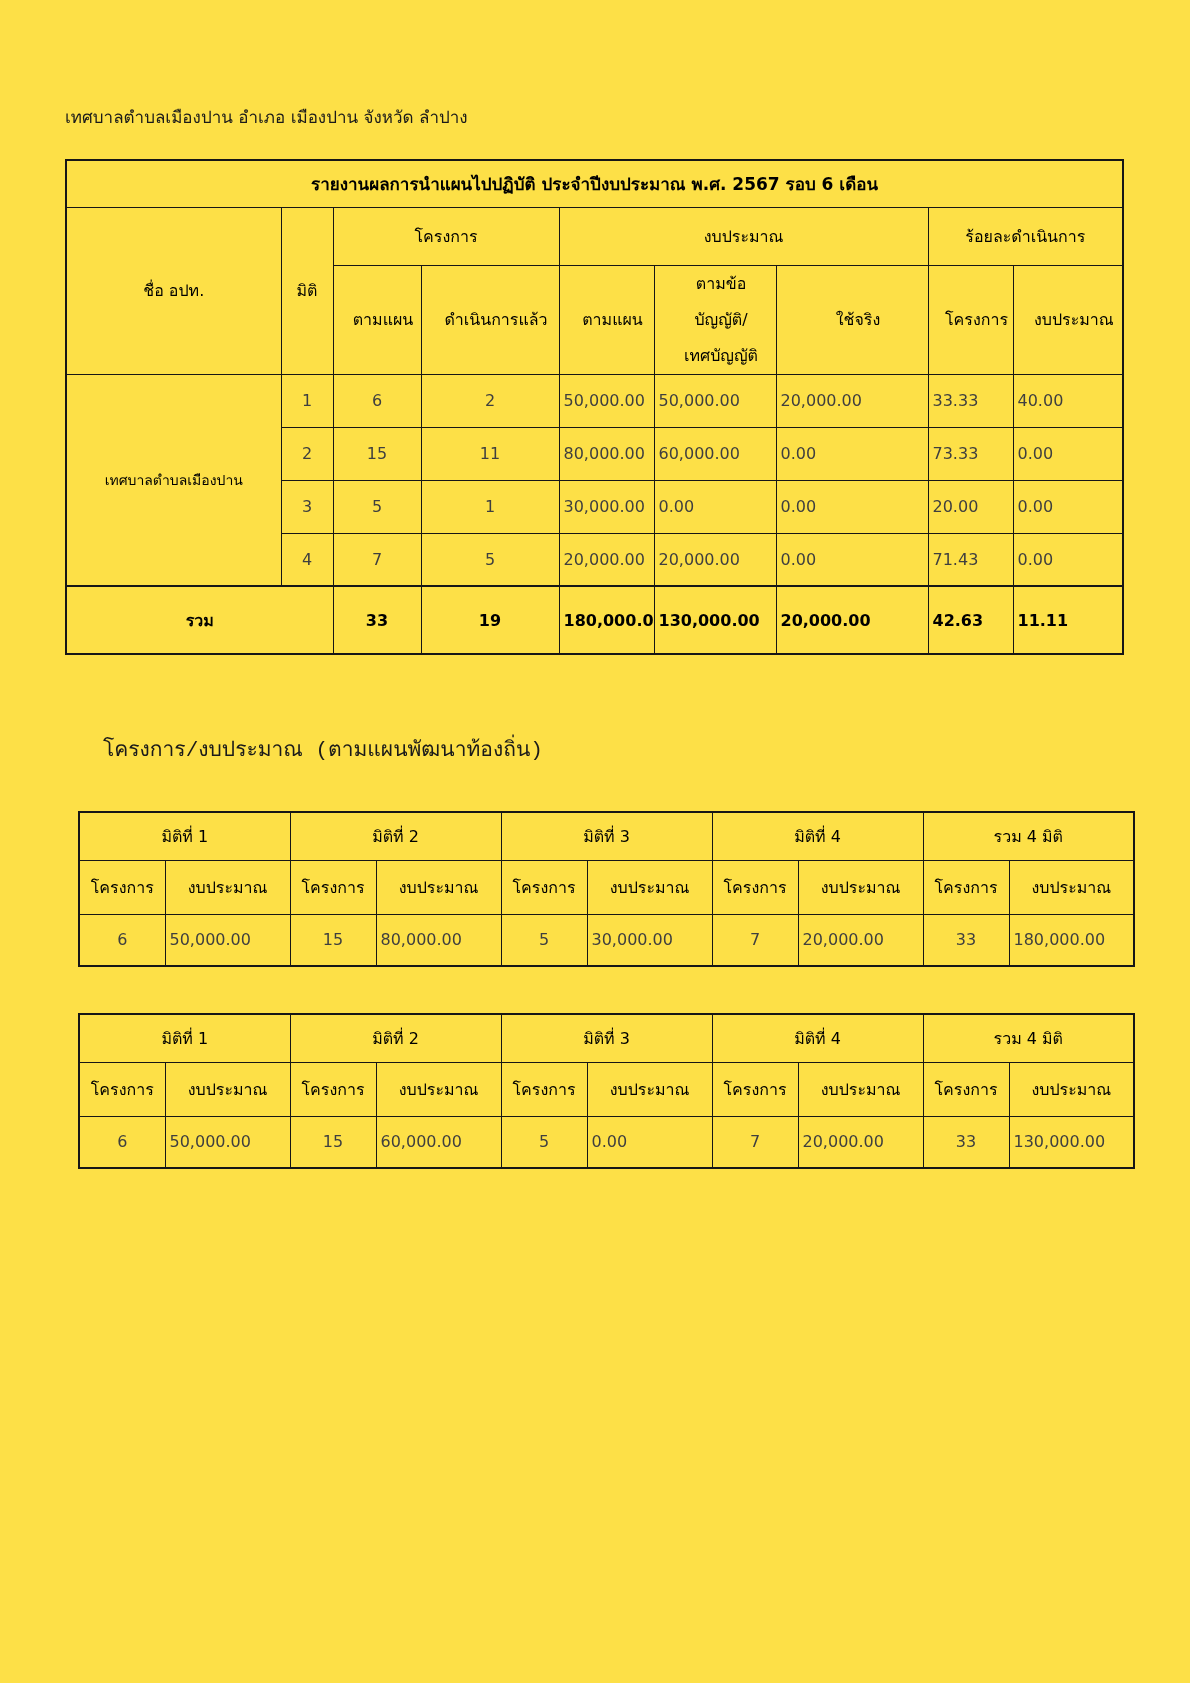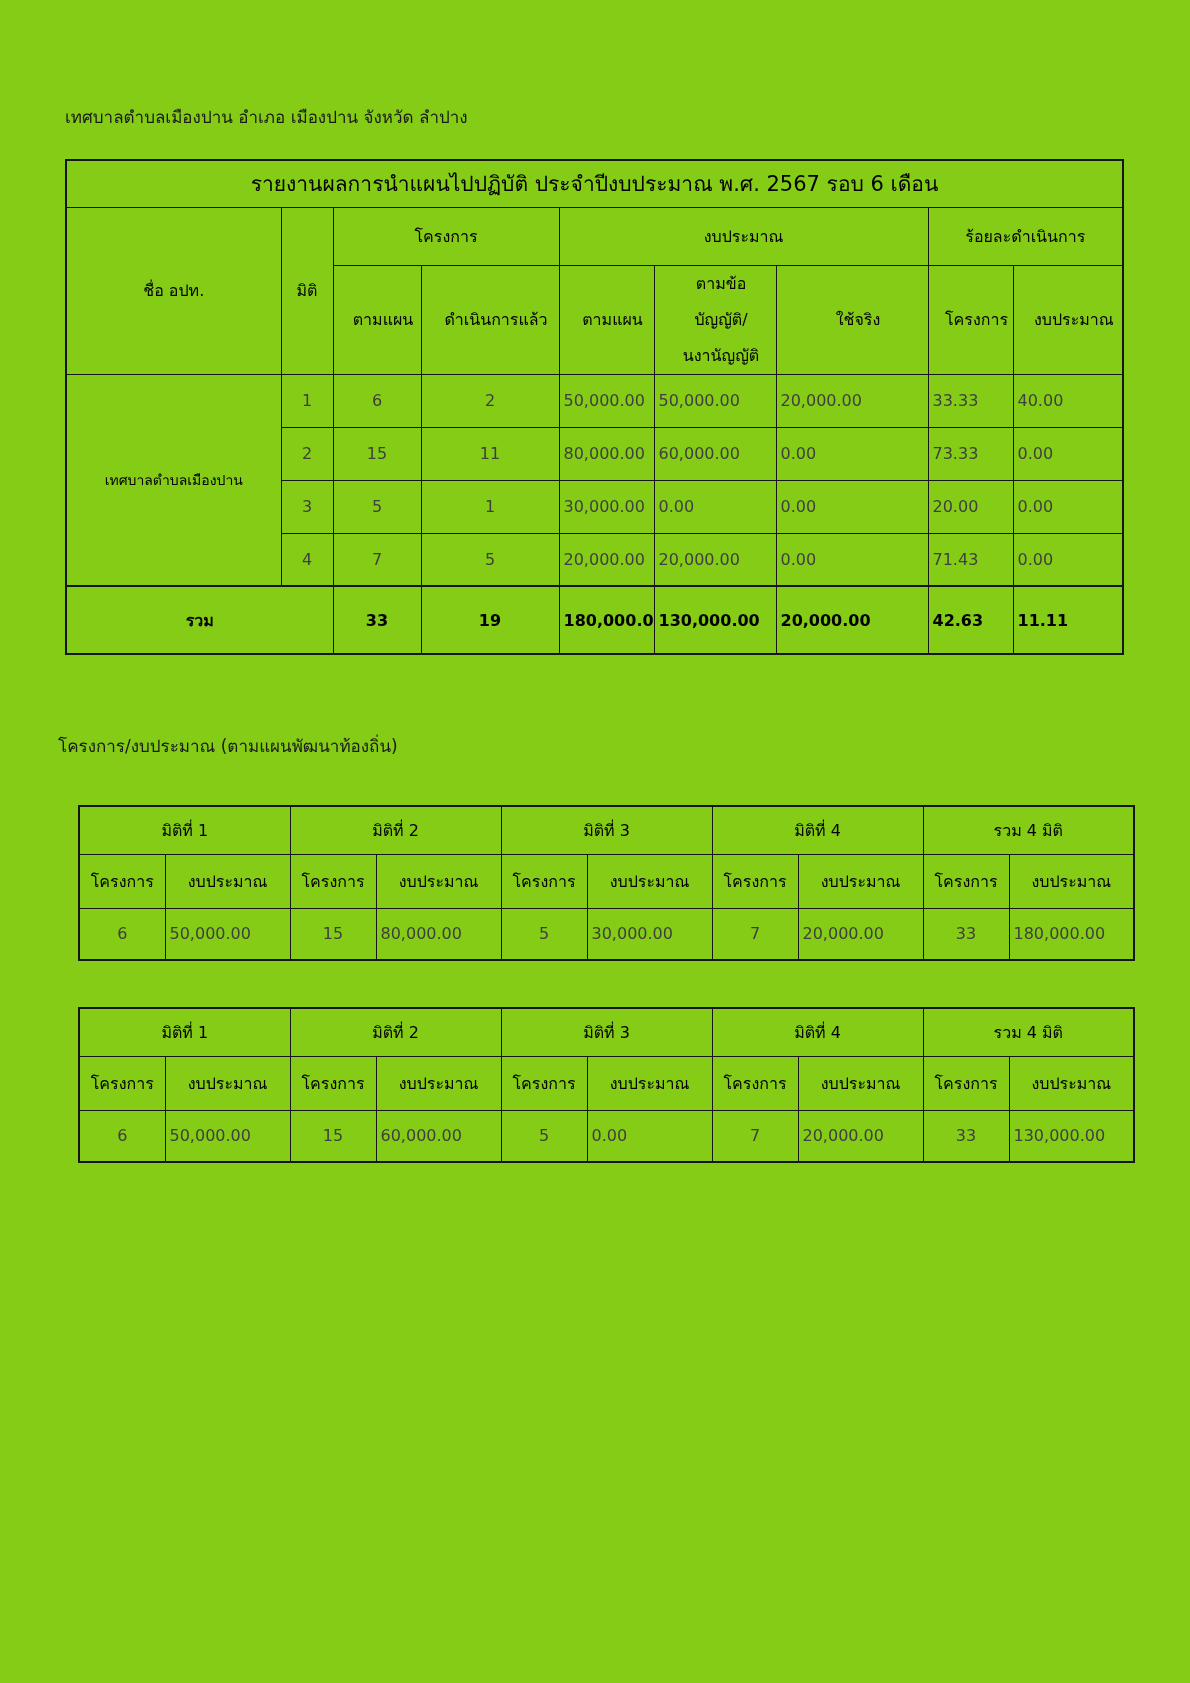--- a/index.html
+++ b/index.html
@@ -1,41 +1,41 @@
 <!DOCTYPE html>
 <html><head>
 <meta charset="utf-8">
 <style>
   * { box-sizing: border-box; }
   html,body { margin:0; padding:0; background:#ffffff; }
   .page {
-    width:1190px; height:1683px; background:#84cc16; position:relative;
+    width:1190px; height:1683px; background:#fde047; position:relative;
     font-family:"DejaVu Sans","Liberation Sans",sans-serif; color:#000;
   }
   .page-title {
     padding:106px 0 0 65px; font-size:17px; line-height:22px; color:#1a1a1a;
   }
   table { border-collapse:collapse; table-layout:fixed; }
   td { border:1px solid #161616; font-size:16px; text-align:center; vertical-align:middle; padding:0 4px; overflow:hidden; }
 
   
   .main-table { margin:31px 0 0 65px; width:1057px; border:2px solid #161616; }
-  .main-table .r-title td { height:47px; font-weight:normal; font-size:21px; }
+  .main-table .r-title td { height:47px; font-weight:bold; font-size:17px; }
   .main-table .r-groups td { height:58px; }
   .main-table .r-subs td { height:94px;padding-left:16px; }
   .main-table .r-data td { height:53px; }
   .main-table .r-total td { height:68px; font-weight:bold; border-top:2px solid #161616; }
   .hdr-2line div { line-height:36px; }
   .num { text-align:left; color:#3f3f3f; padding-right:5px; }
   .cnt { text-align:center; color:#3f3f3f; }
   .r-total .num, .r-total .cnt { color:#000; }
   .org-cell { font-size:14px; }
 
   
-  .section-heading { margin:77px 0 0 58px; font-size:17px; color:#1a1a1a; }
+  .section-heading { margin:77px 0 0 103px; font-size:21px; color:#1a1a1a;font-family:Liberation Mono, monospace; }
 
   
   .dim-table { margin:46px 0 0 78px; width:1055px; border:2px solid #161616; }
   .dim-table .r-groups td { height:48px; }
   .dim-table .r-subs td { height:54px; }
   .dim-table .r-data td { height:52px; }
 </style>
 </head>
 <body>
 
@@ -65,21 +65,21 @@
       <td colspan="2">โครงการ</td>
       <td colspan="3">งบประมาณ</td>
       <td colspan="2">ร้อยละดำเนินการ</td>
     </tr>
     <tr class="r-subs">
       <td>ตามแผน</td>
       <td>ดำเนินการแล้ว</td>
       <td>ตามแผน</td>
       <td class="hdr-2line">
         <div>ตามข้อบัญญัติ/</div>
-        <div>นงานัญญัติ</div>
+        <div>เทศบัญญัติ</div>
       </td>
       <td>ใช้จริง</td>
       <td>โครงการ</td>
       <td>งบประมาณ</td>
     </tr>
     <tr class="r-data">
       <td rowspan="4" class="org-cell">เทศบาลตำบลเมืองปาน</td>
       <td class="cnt">1</td>
       <td class="cnt">6</td>
       <td class="cnt">2</td>

